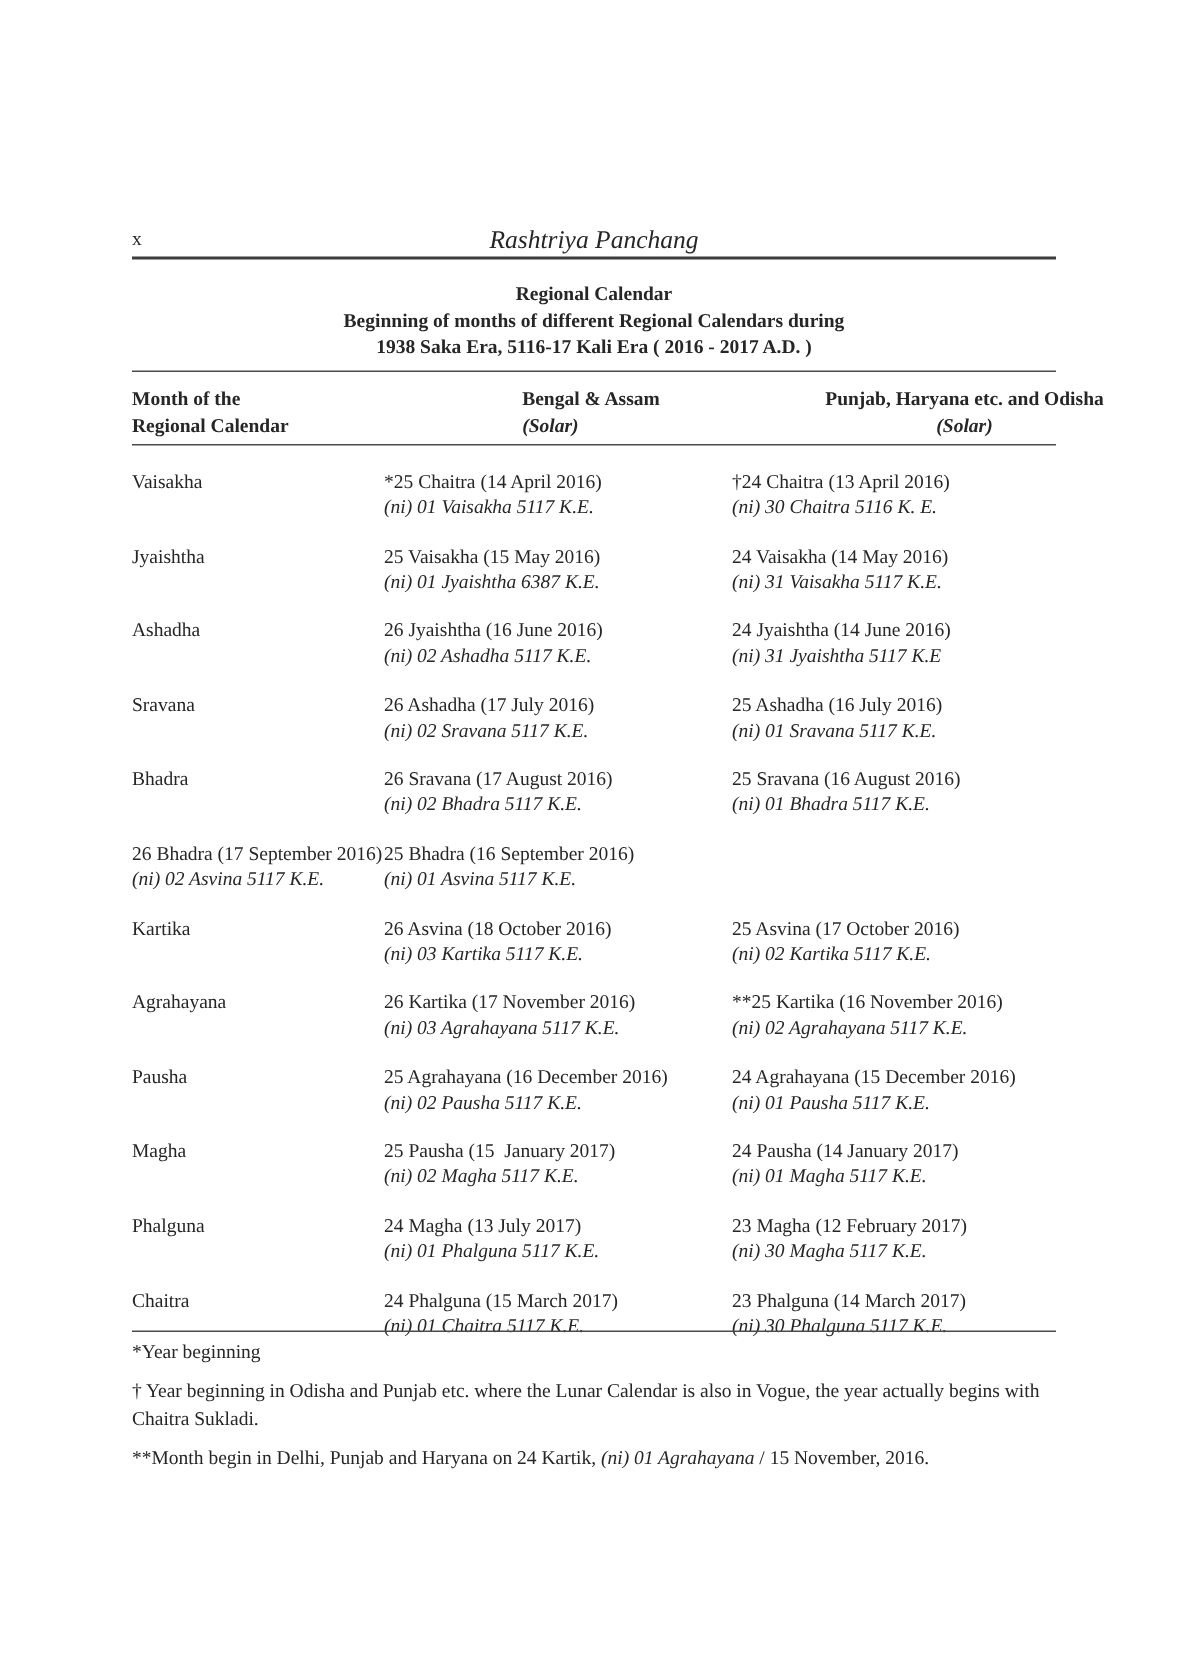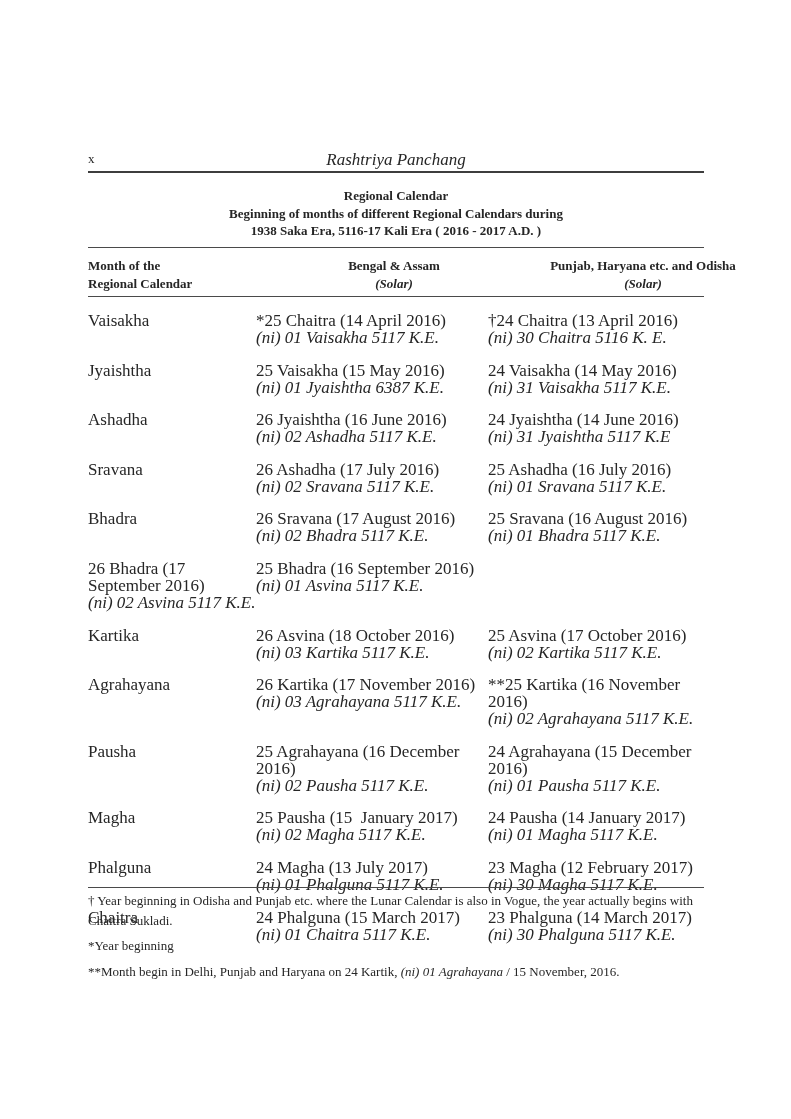--- a/index.html
+++ b/index.html
@@ -28,25 +28,25 @@
     position:absolute; top:187px; left:88px; width:616px;
     text-align:center; font-weight:bold; font-size:13px; line-height:17.5px;
   }
   
   .rule-top    { position:absolute; top:247px; left:88px; width:616px; border-top:1.5px solid #4a4a4a; }
   .rule-head   { position:absolute; top:296px; left:88px; width:616px; border-top:1.5px solid #4a4a4a; }
   .rule-bottom { position:absolute; top:887px; left:88px; width:616px; border-top:1.5px solid #4a4a4a; }
   
   .col-headers { position:absolute; top:257px; left:88px; width:616px; font-weight:bold; font-size:13px; line-height:17.5px; }
   .hdr-month  { position:absolute; left:0; top:0; text-align:left; }
-  .hdr-col2   { position:absolute; left:218px; top:0; text-align:center; transform:translateX(-50%); left:306px; white-space:nowrap; }
+  .hdr-col2   { position:absolute; left:218px; top:0; text-align:left; transform:translateX(-50%); left:306px; white-space:nowrap; }
   .hdr-col3   { position:absolute; top:0; text-align:center; transform:translateX(-50%); left:555px; white-space:nowrap; }
   .hdr-solar  { font-style:italic; }
   
-  .table-body { position:absolute; top:312px; left:88px; width:616px; font-size:17px; }
+  .table-body { position:absolute; top:312px; left:88px; width:616px; font-size:13px; }
   .trow {
     display:grid;
     grid-template-columns:168px 232px 216px;
     line-height:17px;
     margin-bottom:15.6px;
   }
   .trow .date { white-space:pre-wrap; }
   .trow .ni   { font-style:italic; }
   
   .footnotes { position:absolute; top:891px; left:88px; width:620px; font-size:13px; line-height:19.5px; }
@@ -229,18 +229,18 @@
     <div class="c3">
       <div class="date">23 Phalguna (14 March 2017)</div>
       <div class="ni">(ni) 30 Phalguna 5117 K.E.</div>
     </div>
   </div>
 </div>
 
   <div class="rule-bottom"></div>
 
   <div class="footnotes">
+    <div class="fn">*Year beginning</div>
     <div class="fn">† Year beginning in Odisha and Punjab etc. where the Lunar Calendar is also in Vogue, the year actually begins with Chaitra Sukladi.</div>
-    <div class="fn">*Year beginning</div>
     <div class="fn"><span>**Month begin in Delhi, Punjab and Haryana on 24 Kartik, </span><span class="fn-italic">(ni) 01 Agrahayana</span><span> / 15 November, 2016.</span></div>
   </div>
 
 </div>
 
 </body></html>

